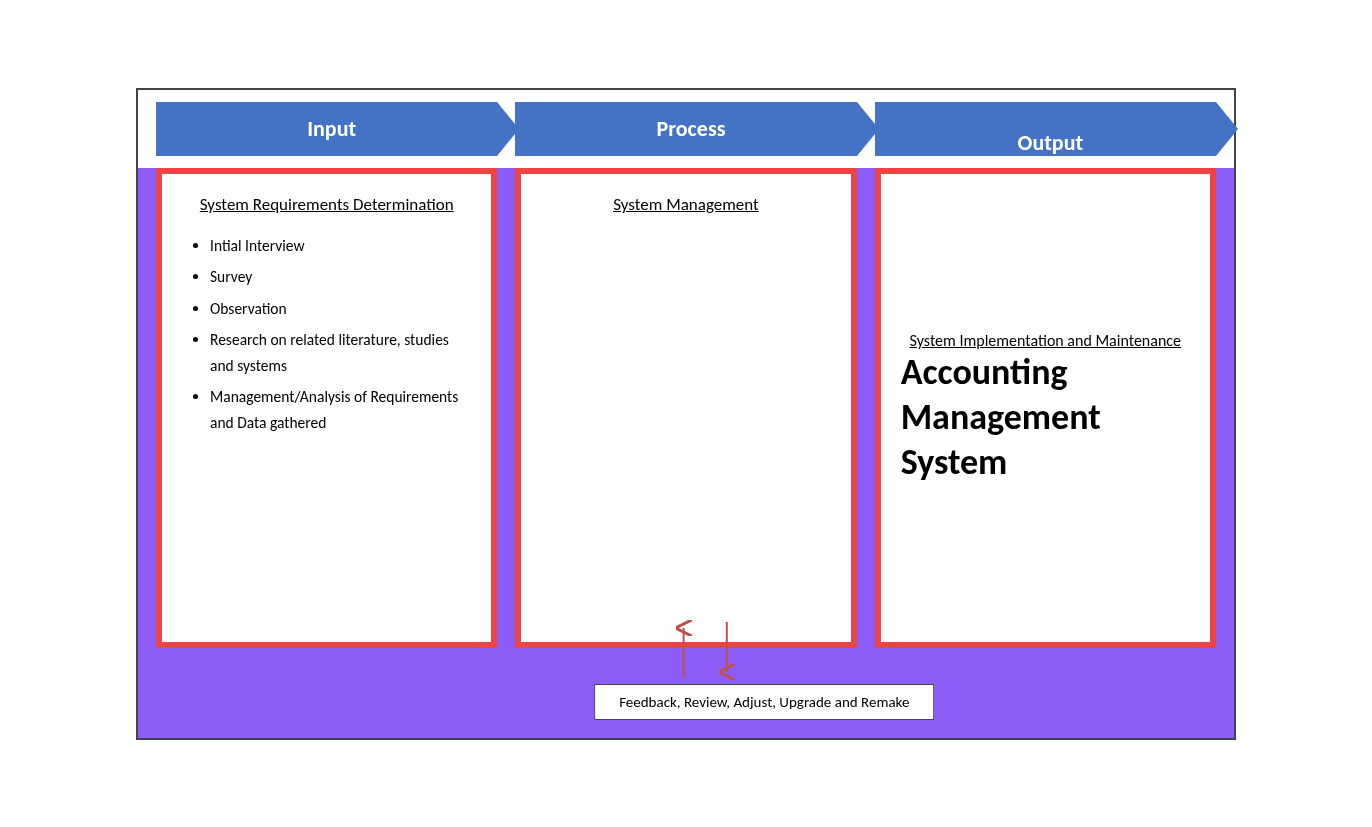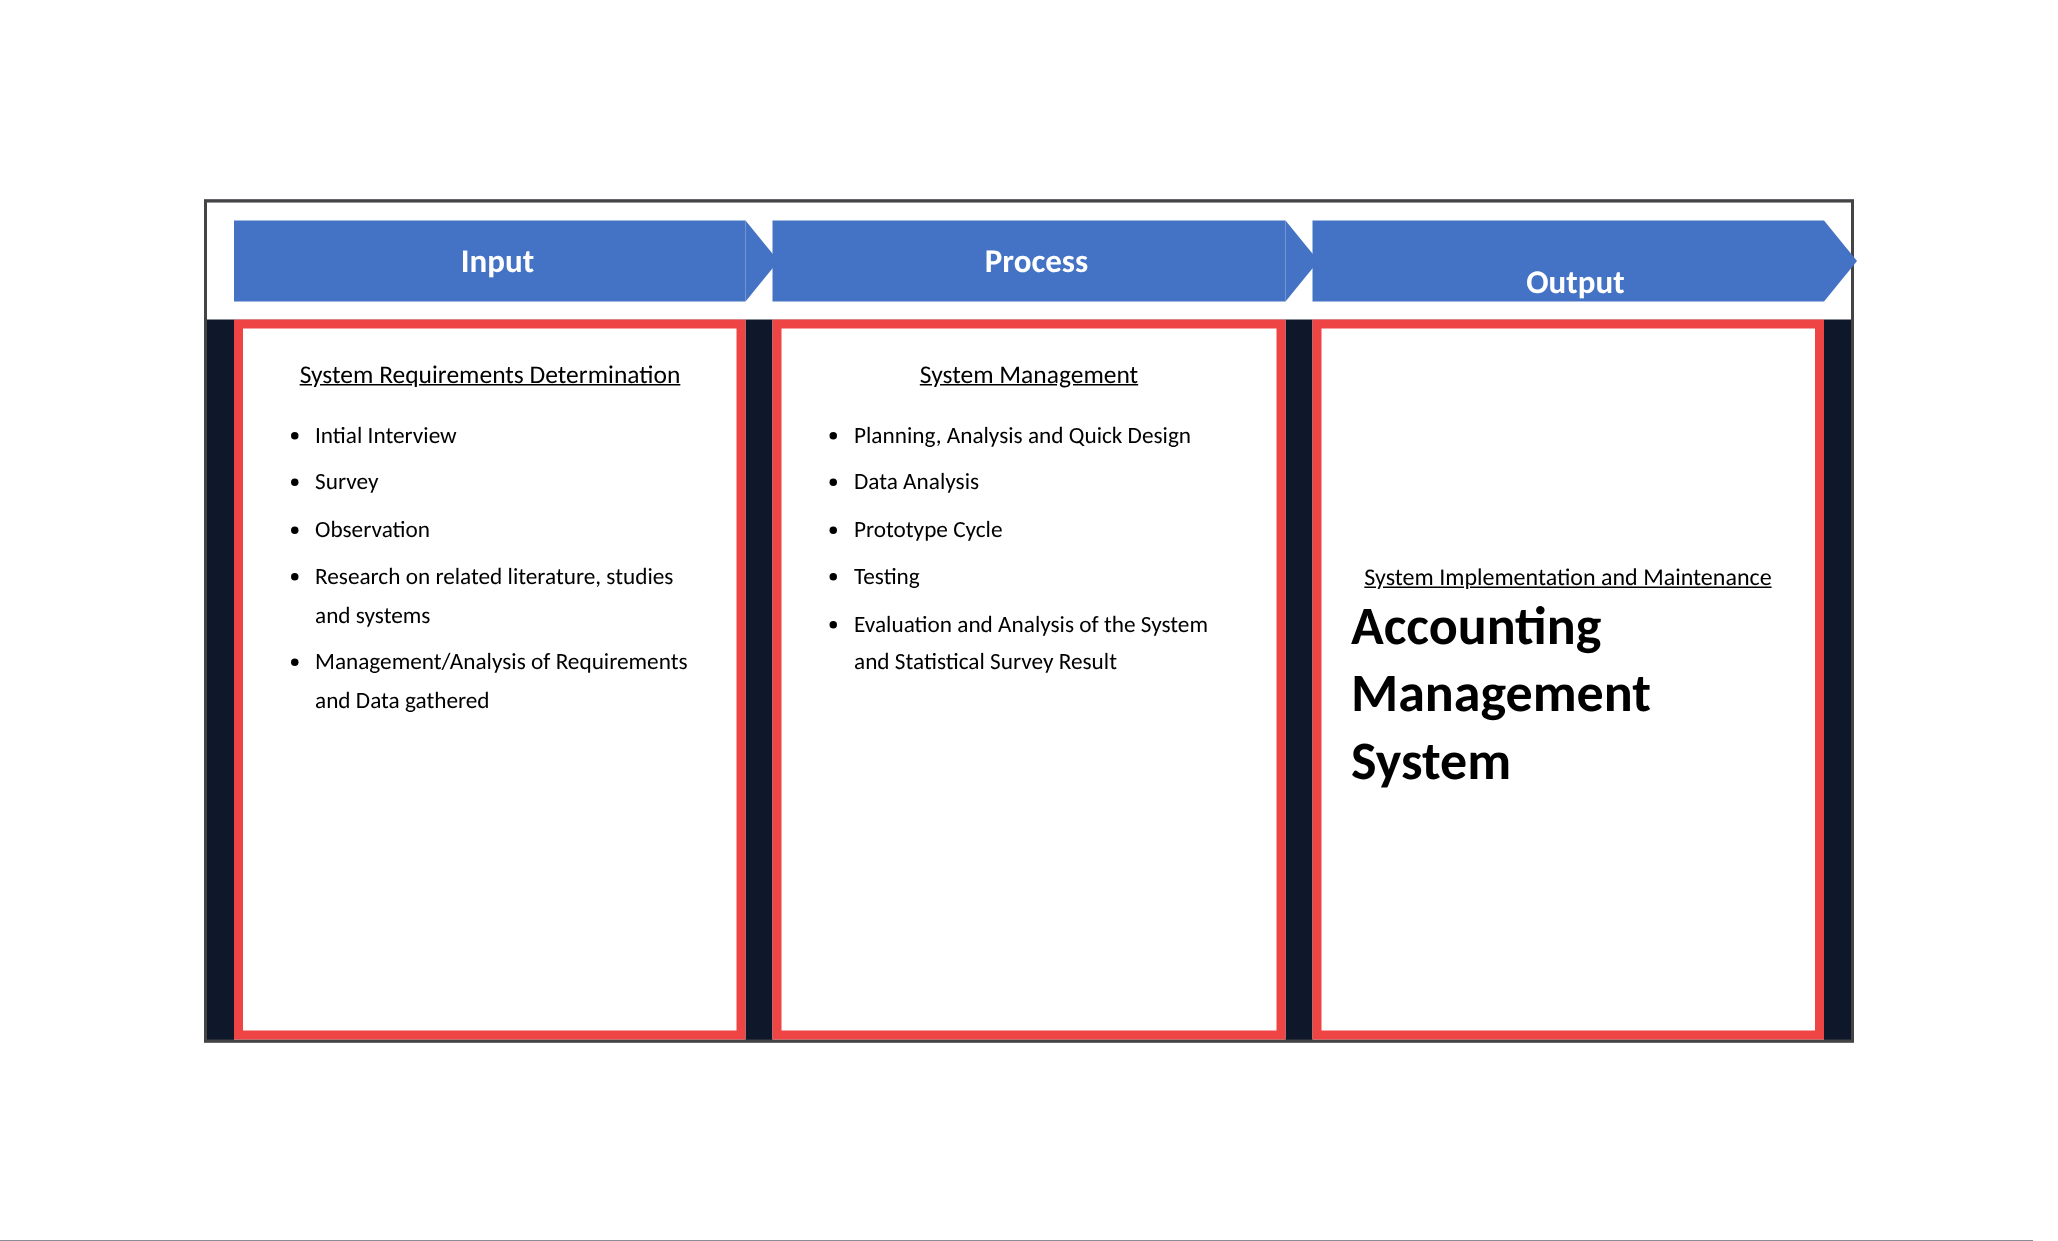--- a/index.html
+++ b/index.html
@@ -8,21 +8,21 @@
       font-family: Calibri, Arial, sans-serif;
       display: flex;
       justify-content: center;
       align-items: center;
       min-height: 100vh;
       padding: 20px;
     }
     .diagram-wrapper {
       width: 1100px;
       border: 2px solid #444;
-      background: #0f172a;
+      background: #8b5cf6;
       padding: 0;
     }
     
     .header-row {
       display: flex;
       gap: 0;
       padding: 12px 18px 12px 18px;
       background: #fff;
     }
     .header-arrow {
@@ -168,32 +168,52 @@
         <li>Observation</li>
         <li>Research on related literature, studies and systems</li>
         <li>Management/Analysis of Requirements and Data gathered</li>
       </ul>
     </div>
 
     <div class="content-box">
       <div class="box-title">
         <span>System Management</span>
       </div>
-      <ul class="bullet-list">
-        <li>Planning, Analysis and Quick Design</li>
-        <li>Data Analysis</li>
-        <li>Prototype Cycle</li>
-        <li>Testing</li>
-        <li>Evaluation and Analysis of the System and Statistical Survey Result</li>
-      </ul>
     </div>
 
     <div class="content-box output-box">
       <div class="output-subtitle">
         <span>System Implementation and Maintenance</span>
       </div>
       <div class="output-big-text">
         <span>Accounting Management System</span>
       </div>
     </div>
   </div>
 
+  <div class="feedback-row">
+
+    <div class="arrow-up">
+      <svg class="arrow-svg" width="24" height="60" viewBox="0 0 24 60">
+        <defs>
+          <marker id="arrowhead-up" markerWidth="8" markerHeight="8" refX="4" refY="4" orient="auto">
+            <path d="M0,8 L4,0 L8,8" fill="none" stroke="#C0504D" stroke-width="1.5"></path>
+          </marker>
+        </defs>
+        <line x1="12" y1="58" x2="12" y2="8" stroke="#C0504D" stroke-width="2" marker-end="url(#arrowhead-up)"></line>
+      </svg>
+    </div>
+
+    <div class="arrow-down">
+      <svg class="arrow-svg" width="24" height="60" viewBox="0 0 24 60">
+        <defs>
+          <marker id="arrowhead-down" markerWidth="8" markerHeight="8" refX="4" refY="4" orient="auto">
+            <path d="M0,0 L4,8 L8,0" fill="none" stroke="#C0504D" stroke-width="1.5"></path>
+          </marker>
+        </defs>
+        <line x1="12" y1="2" x2="12" y2="52" stroke="#C0504D" stroke-width="2" marker-end="url(#arrowhead-down)"></line>
+      </svg>
+    </div>
+    <div class="feedback-box">
+      <span>Feedback, Review, Adjust, Upgrade and Remake</span>
+    </div>
+  </div>
 </div>
 
 </body></html>

